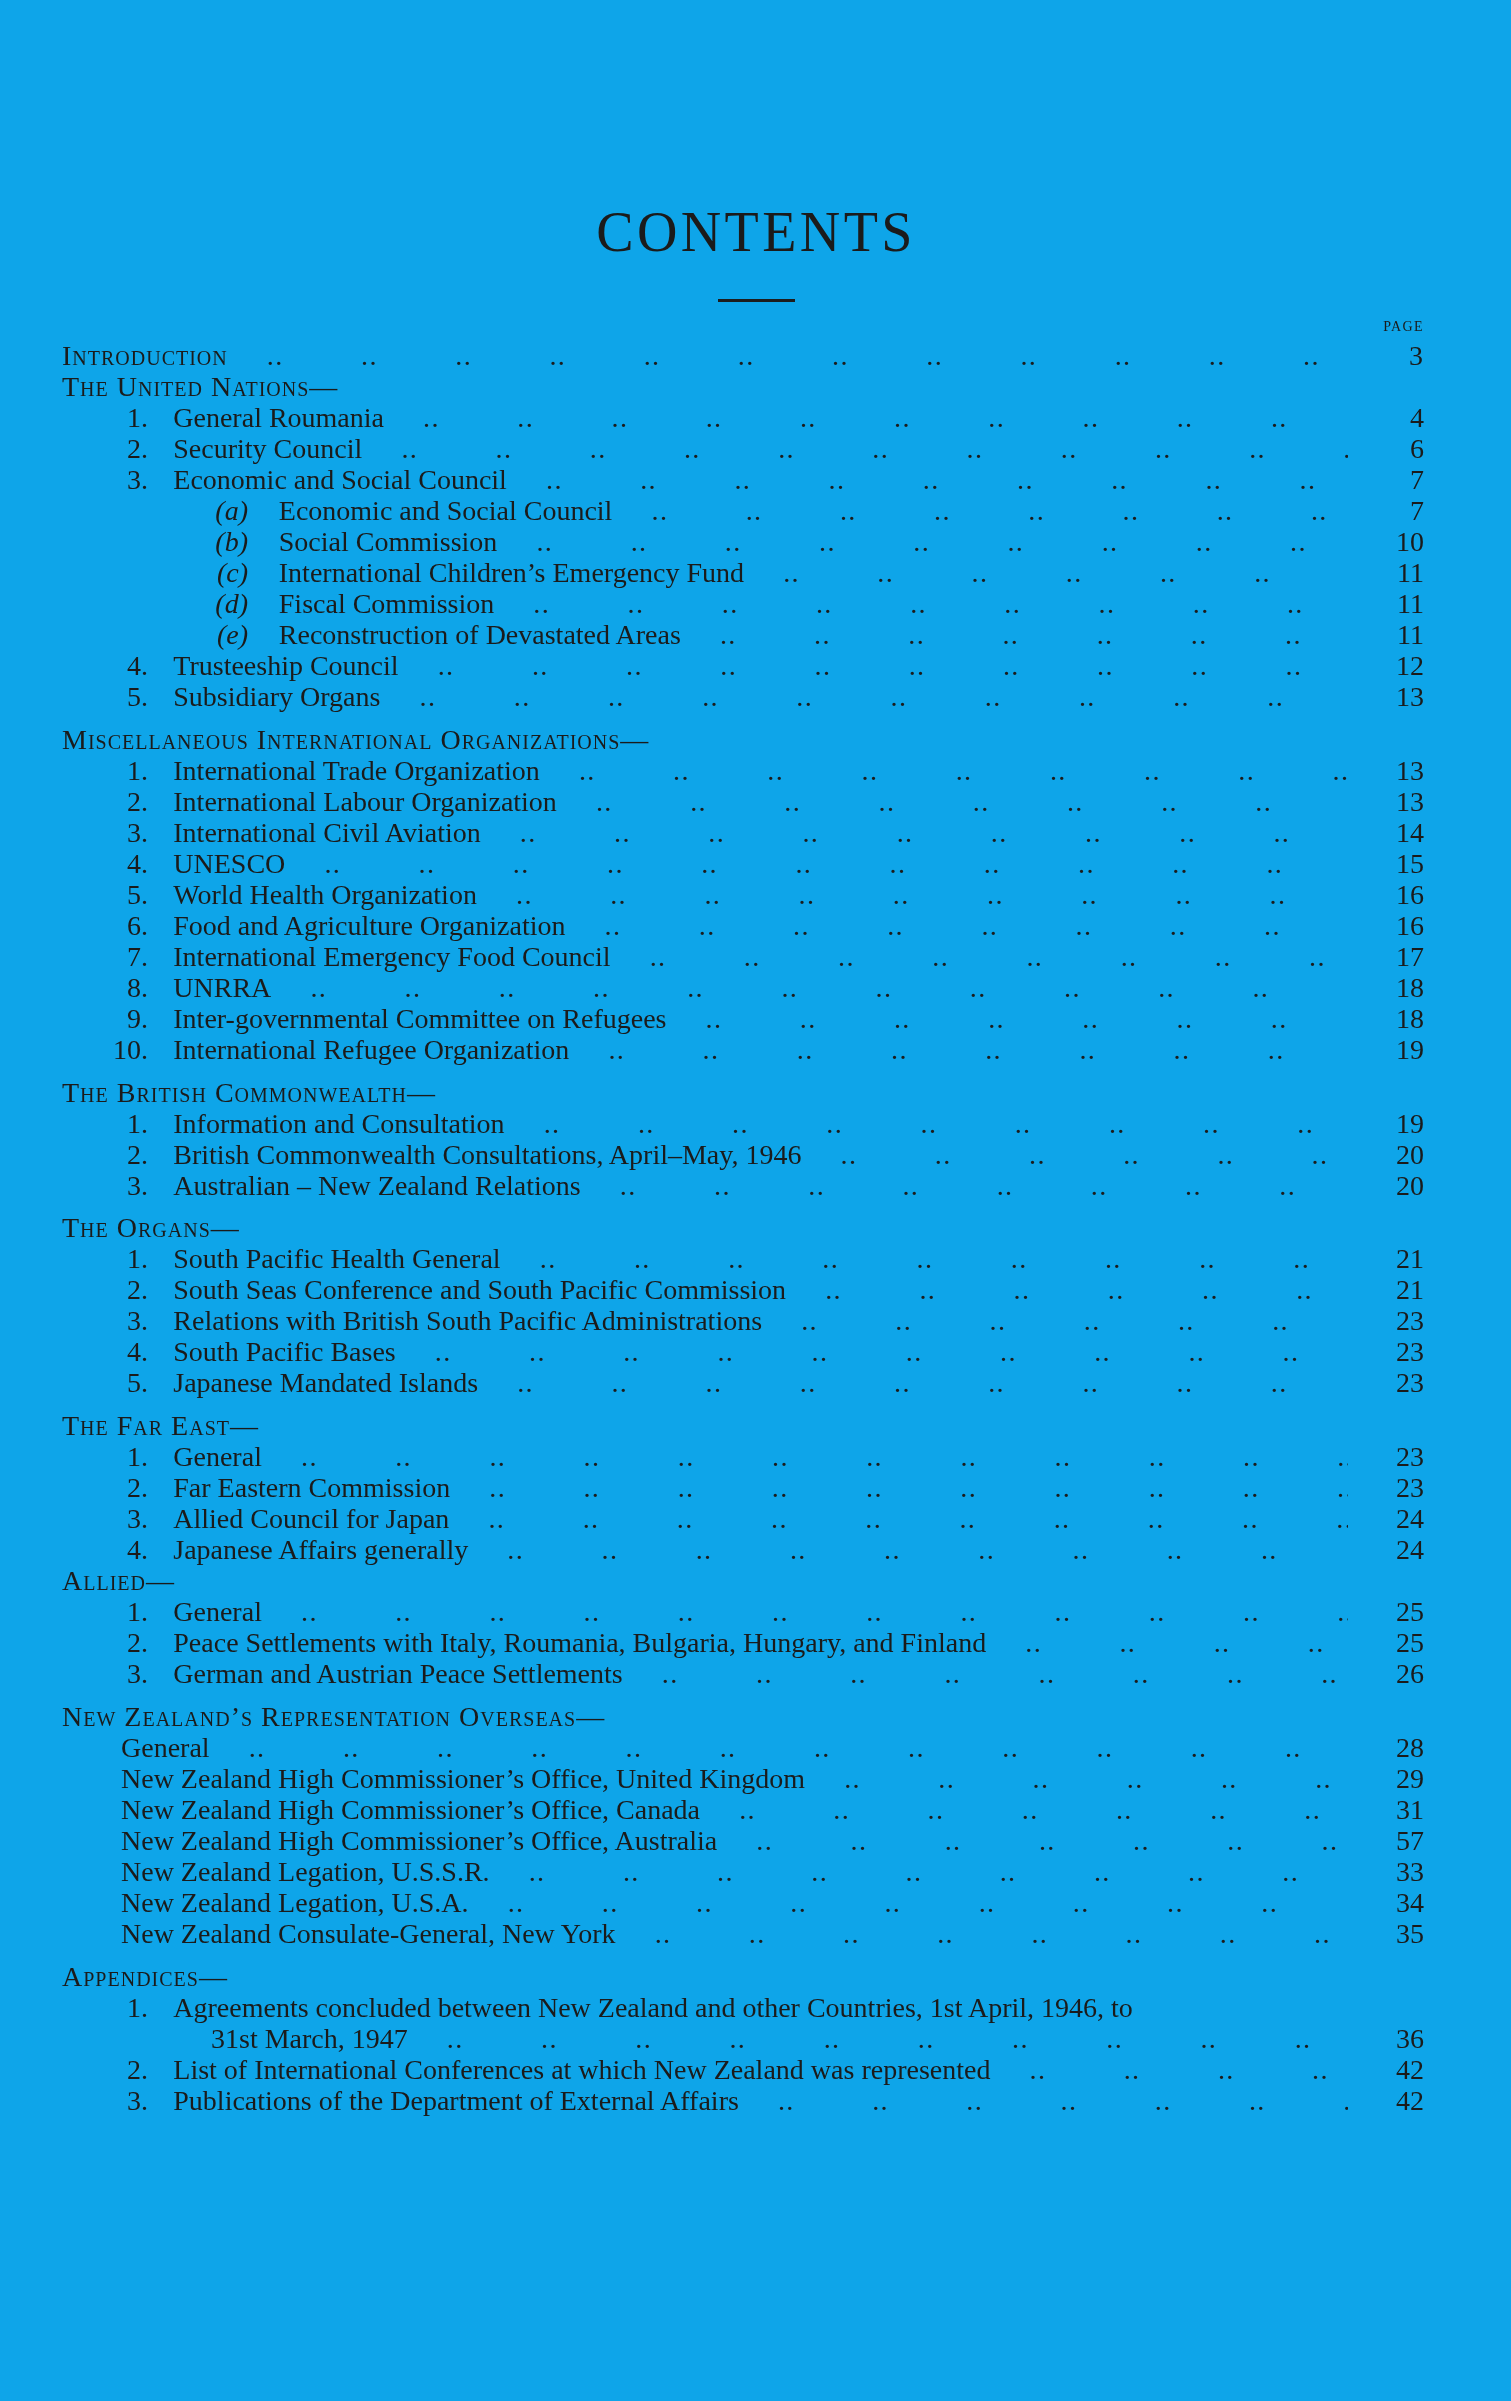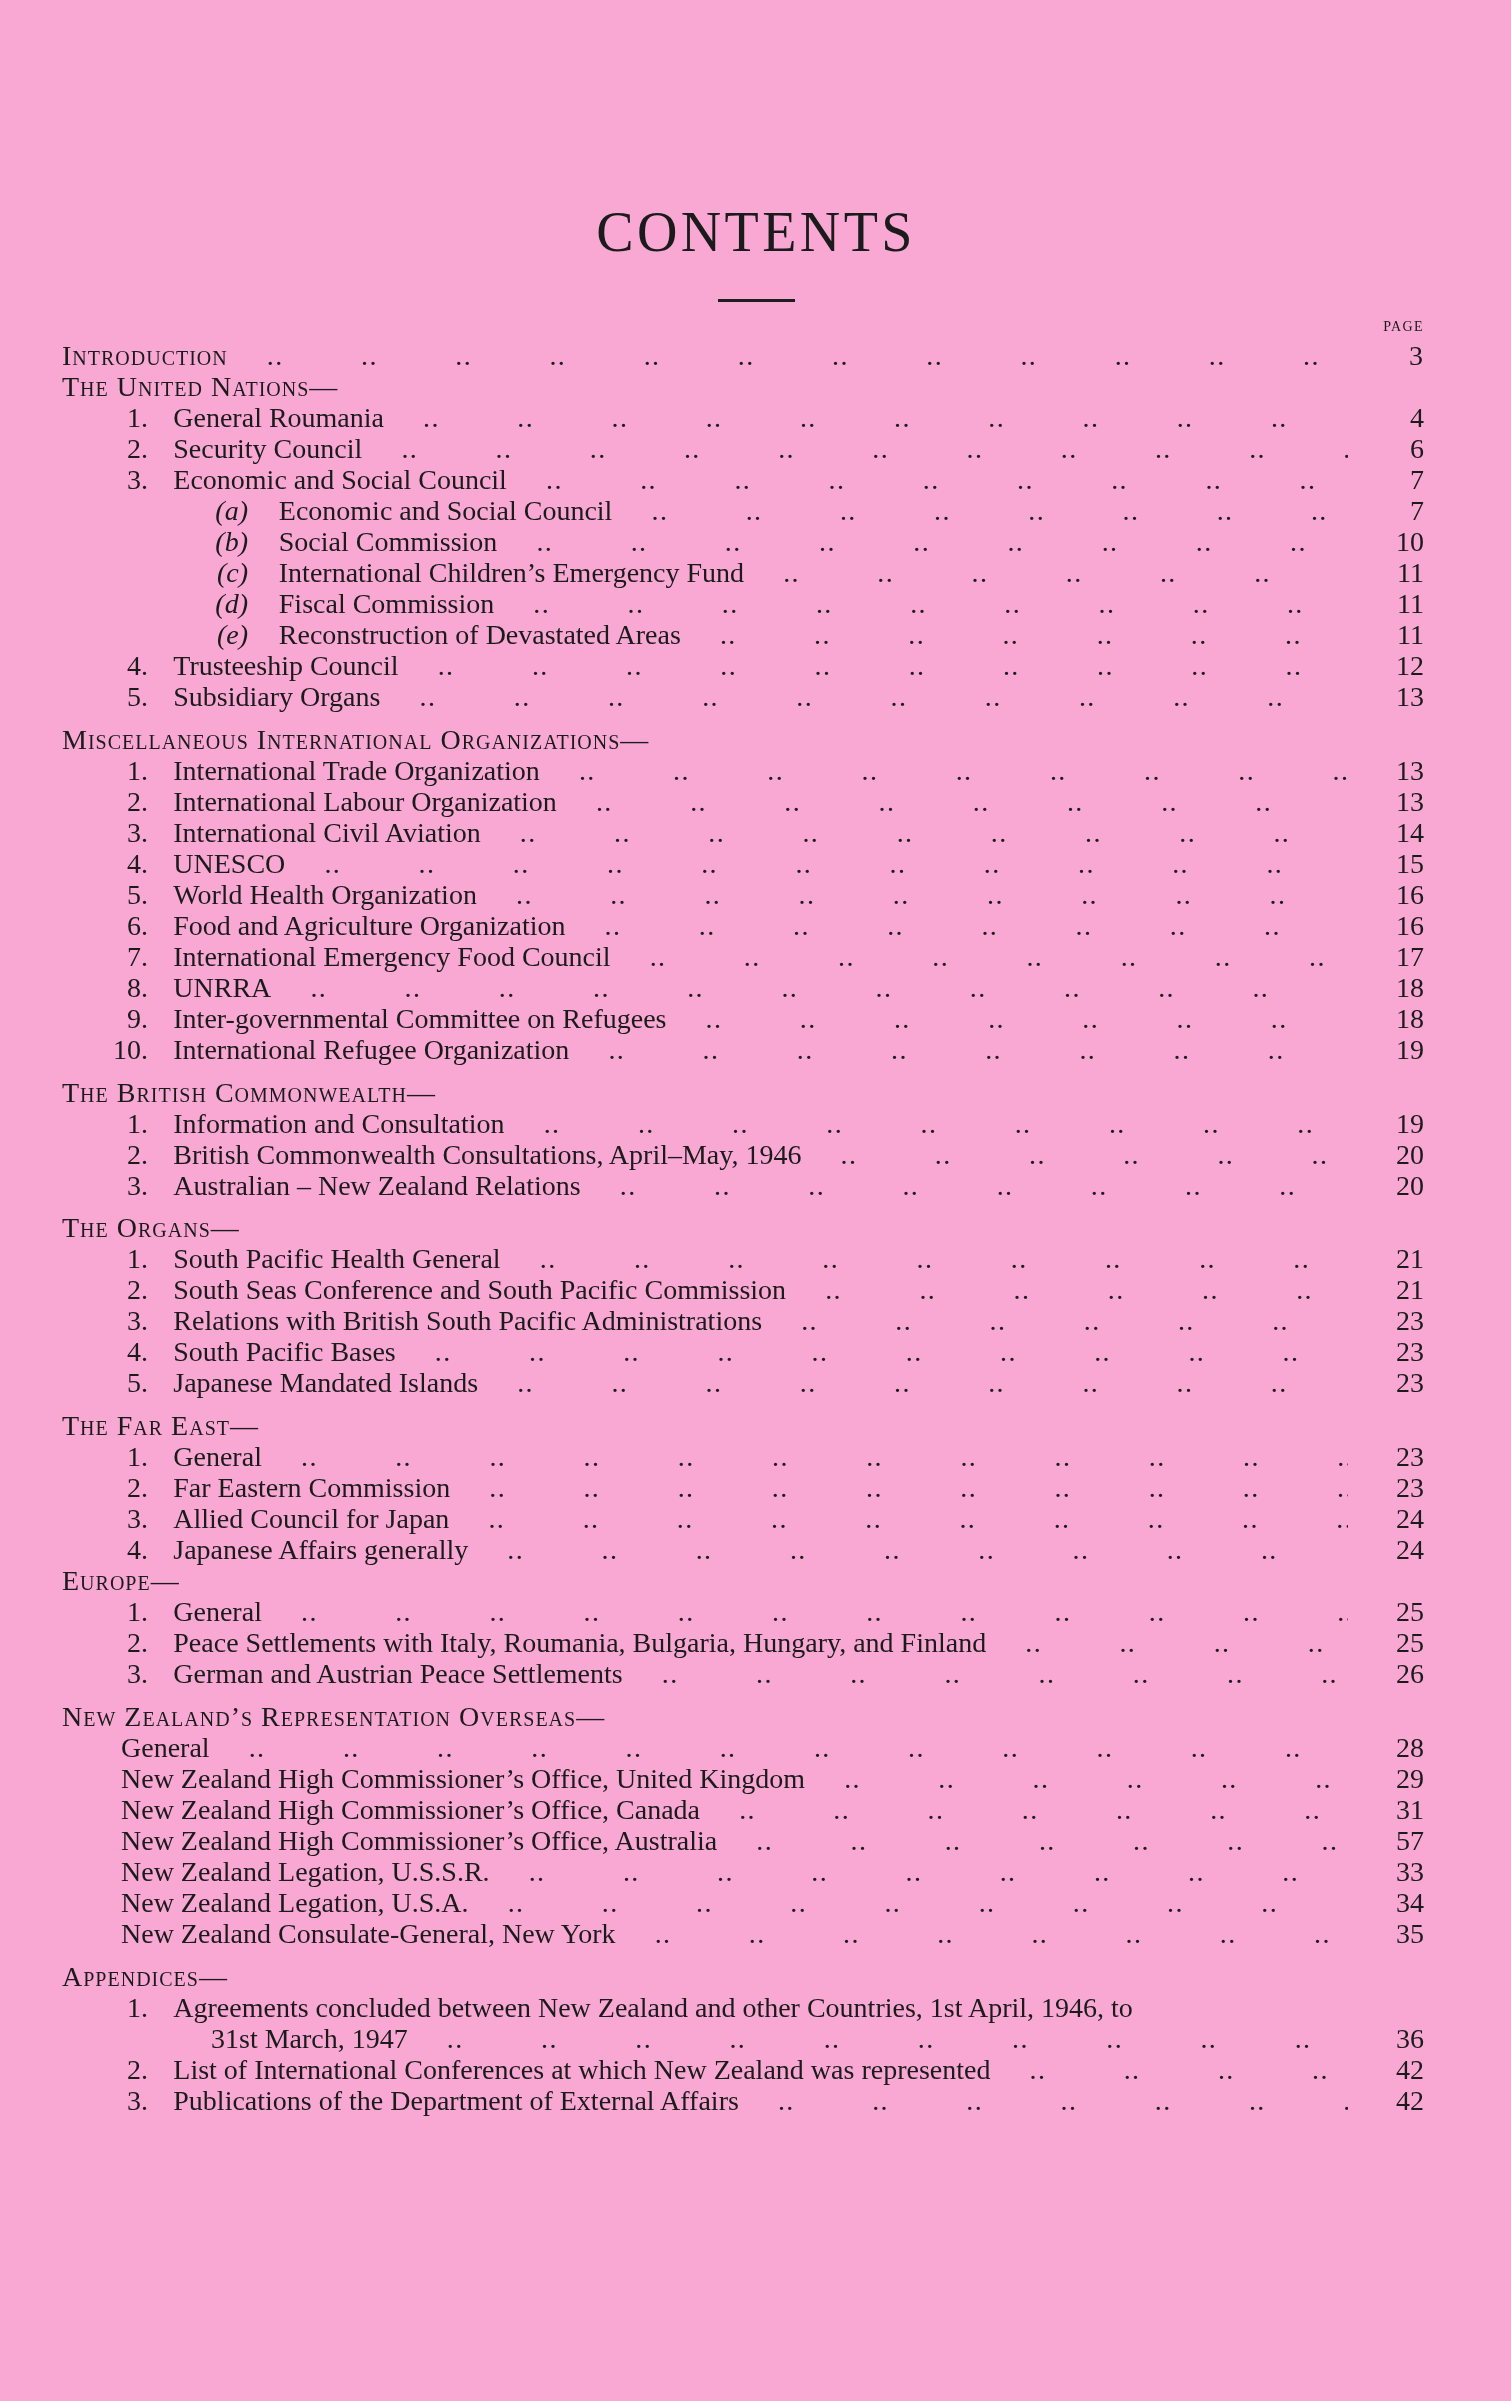--- a/index.html
+++ b/index.html
@@ -1,20 +1,20 @@
 <!DOCTYPE html>
 <html style="font-size:11px"><head>
 <meta charset="utf-8">
 <style>
   html,body { margin:0; padding:0; background:#d9d9d9; }
   .page {
     position:relative;
     width:1512px; height:2401px;
     margin:0 auto;
-    background:#f9a8d4;
+    background:#0ea5e9;
     color:#1b1b1b;
     font-family:"Liberation Serif","DejaVu Serif",serif;
     box-sizing:border-box;
     overflow:hidden;
   }
   .title {
     margin:0; padding-top:204px;
     text-align:center;
     font-size:56px; font-weight:400;
     letter-spacing:3.4px; line-height:1;
@@ -279,21 +279,21 @@
         <span class="leader"></span>
         <span class="pagenum">24</span>
       </div>
       <div class="row lvl1">
         <span class="num">4.</span>
         <span class="label">Japanese Affairs generally</span>
         <span class="leader"></span>
         <span class="pagenum">24</span>
       </div>
       <div class="row lvl0 sc">
-        <span class="label">Europe—</span>
+        <span class="label">Allied—</span>
       </div>
       <div class="row lvl1">
         <span class="num">1.</span>
         <span class="label">General</span>
         <span class="leader"></span>
         <span class="pagenum">25</span>
       </div>
       <div class="row lvl1">
         <span class="num">2.</span>
         <span class="label">Peace Settlements with Italy, Roumania, Bulgaria, Hungary, and Finland</span>

